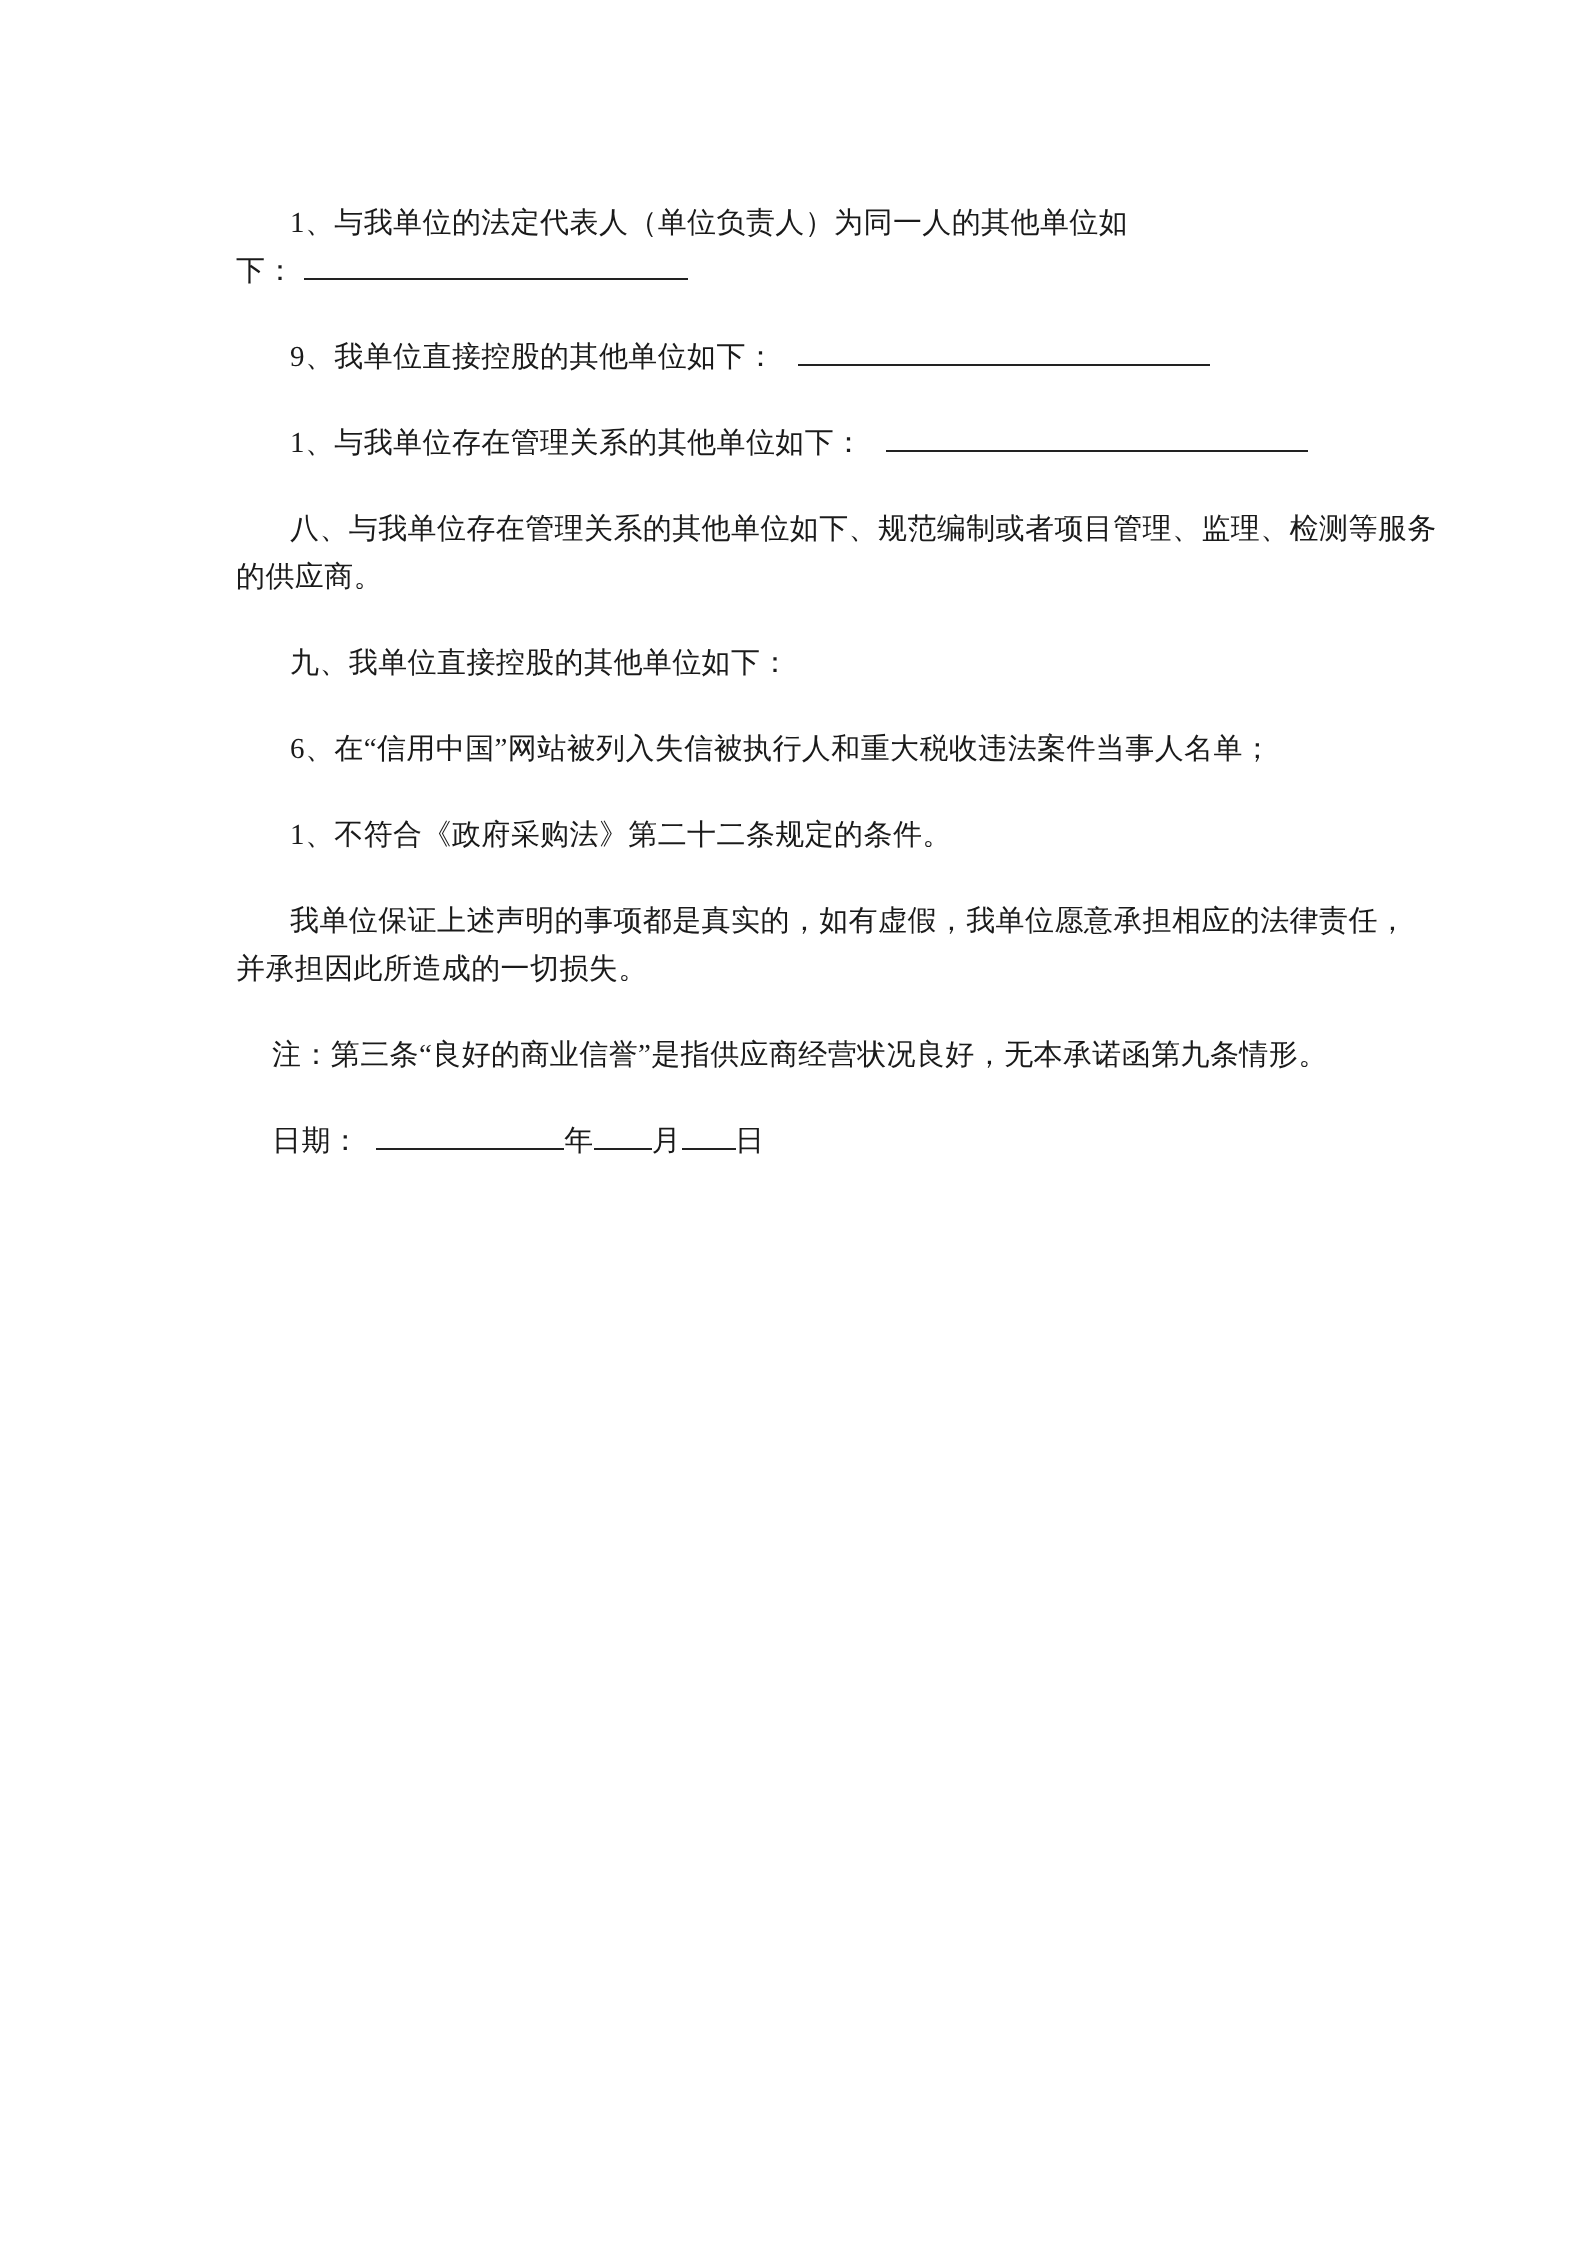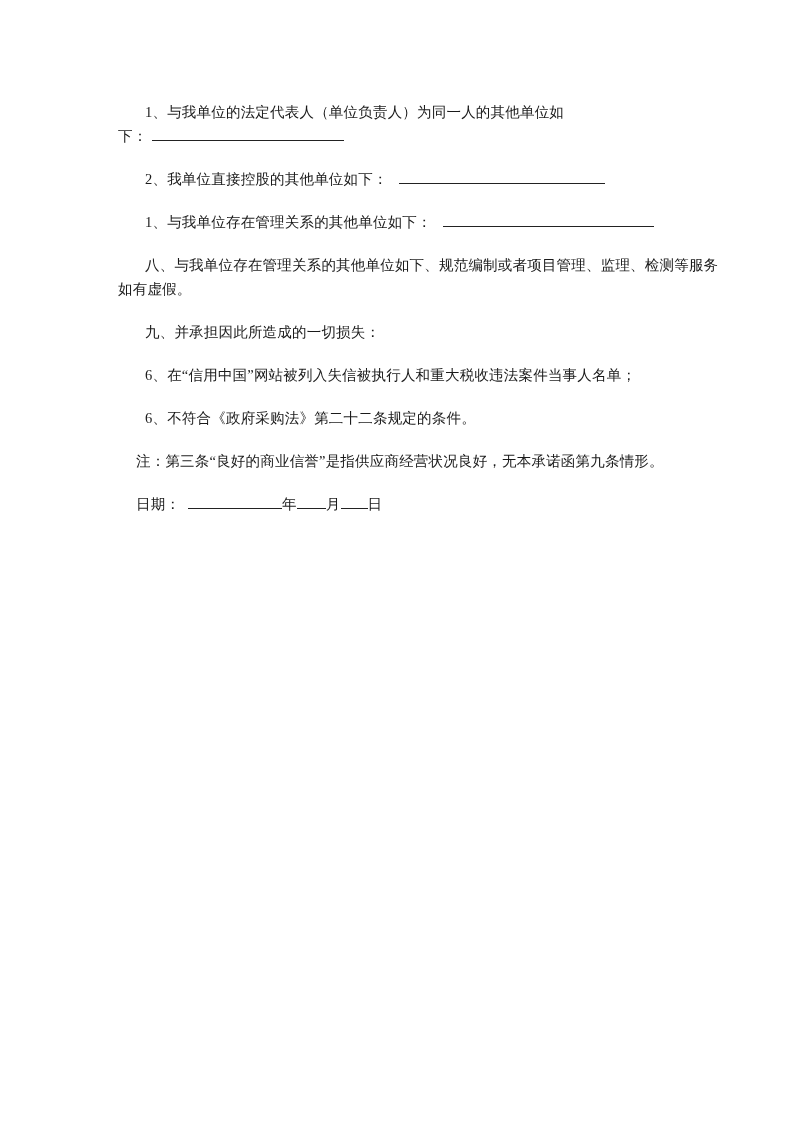--- a/index.html
+++ b/index.html
@@ -39,37 +39,41 @@
 </head>
 <body>
 
 <div class="page">
   <div id="doc">
       <div class="para">
         <div class="line indent-two"><span class="run">1、与我单位的法定代表人（单位负责人）为同一人的其他单位如</span></div>
         <div class="line indent-none"><span class="run">下：</span><span class="blank" style="width: 192px; border-bottom-color: rgb(34, 34, 34); margin-left: 5px;"></span></div>
       </div>
       <div class="para">
-        <div class="line indent-two"><span class="run">2、我单位直接控股的其他单位如下：</span><span class="blank" style="width: 206px; border-bottom-color: rgb(34, 34, 34); margin-left: 11px;"></span></div>
+        <div class="line indent-two"><span class="run">9、我单位直接控股的其他单位如下：</span><span class="blank" style="width: 206px; border-bottom-color: rgb(34, 34, 34); margin-left: 11px;"></span></div>
       </div>
       <div class="para">
         <div class="line indent-two"><span class="run">1、与我单位存在管理关系的其他单位如下：</span><span class="blank" style="width: 211px; border-bottom-color: rgb(34, 34, 34); margin-left: 11px;"></span></div>
       </div>
       <div class="para">
         <div class="line indent-two"><span class="run">八、与我单位存在管理关系的其他单位如下、规范编制或者项目管理、监理、检测等服务</span></div>
-        <div class="line indent-none"><span class="run">如有虚假。</span></div>
+        <div class="line indent-none"><span class="run">的供应商。</span></div>
       </div>
       <div class="para">
-        <div class="line indent-two"><span class="run">九、并承担因此所造成的一切损失：</span></div>
+        <div class="line indent-two"><span class="run">九、我单位直接控股的其他单位如下：</span></div>
       </div>
       <div class="para">
         <div class="line indent-two"><span class="run">6、在“信用中国”网站被列入失信被执行人和重大税收违法案件当事人名单；</span></div>
       </div>
       <div class="para">
-        <div class="line indent-two"><span class="run">6、不符合《政府采购法》第二十二条规定的条件。</span></div>
+        <div class="line indent-two"><span class="run">1、不符合《政府采购法》第二十二条规定的条件。</span></div>
+      </div>
+      <div class="para">
+        <div class="line indent-two"><span class="run">我单位保证上述声明的事项都是真实的，如有虚假，我单位愿意承担相应的法律责任，</span></div>
+        <div class="line indent-none"><span class="run">并承担因此所造成的一切损失。</span></div>
       </div>
       <div class="para">
         <div class="line indent-one"><span class="run">注：第三条“良好的商业信誉”是指供应商经营状况良好，无本承诺函第九条情形。</span></div>
       </div>
       <div class="para">
         <div class="line indent-one"><span class="run">日期：</span><span class="blank" style="width: 94px; border-bottom-color: rgb(34, 34, 34); margin-left: 8px;"></span><span class="run">年</span><span class="blank" style="width: 29px; border-bottom-color: rgb(34, 34, 34);"></span><span class="run">月</span><span class="blank" style="width: 27px; border-bottom-color: rgb(34, 34, 34);"></span><span class="run">日</span></div>
       </div>
     </div>
 </div>
 

